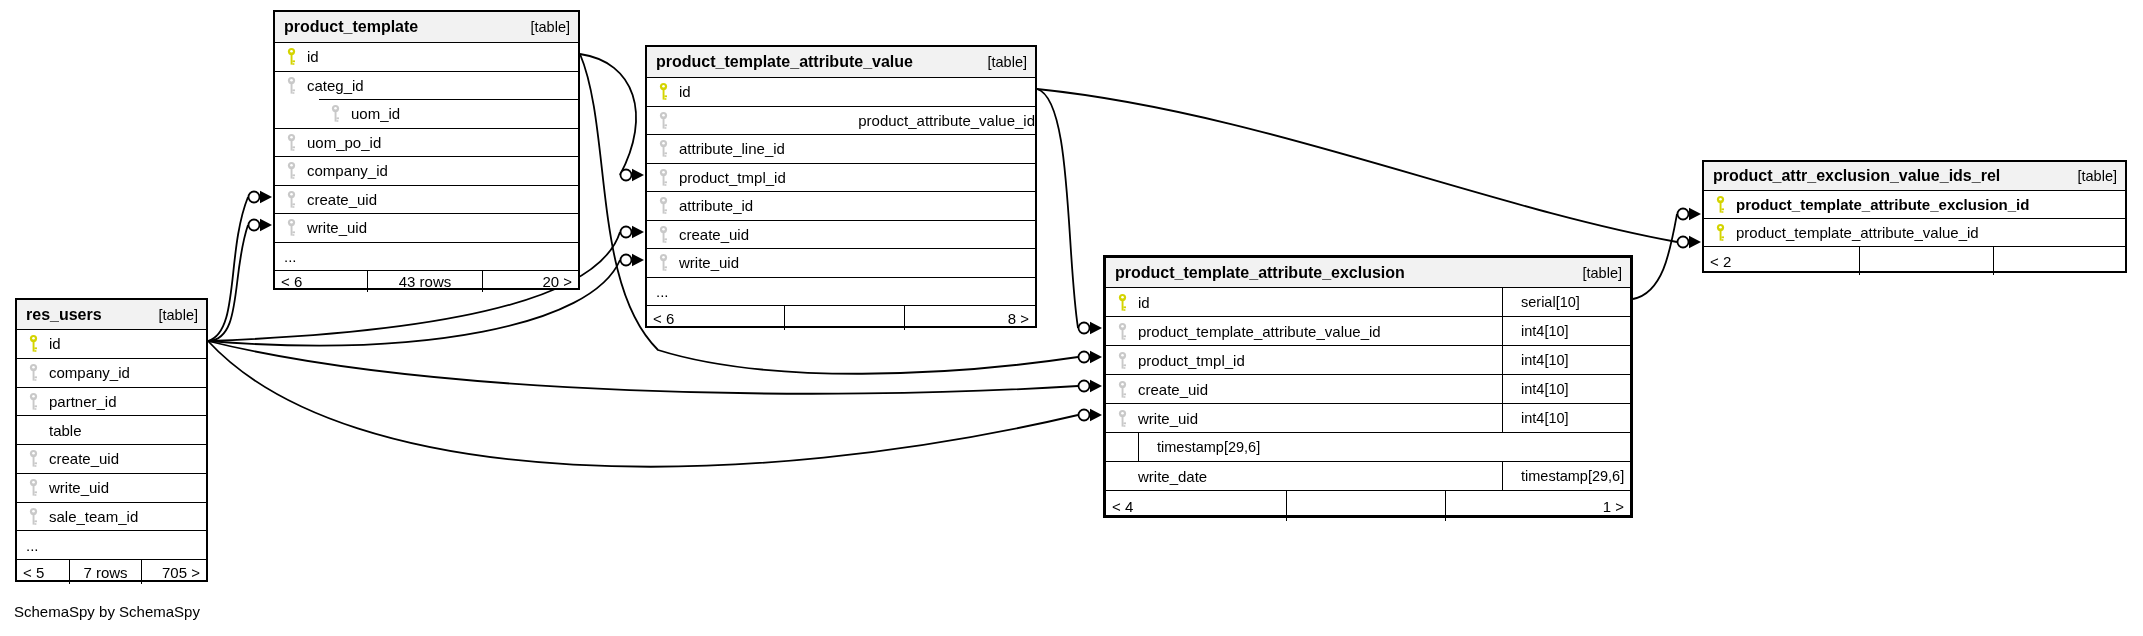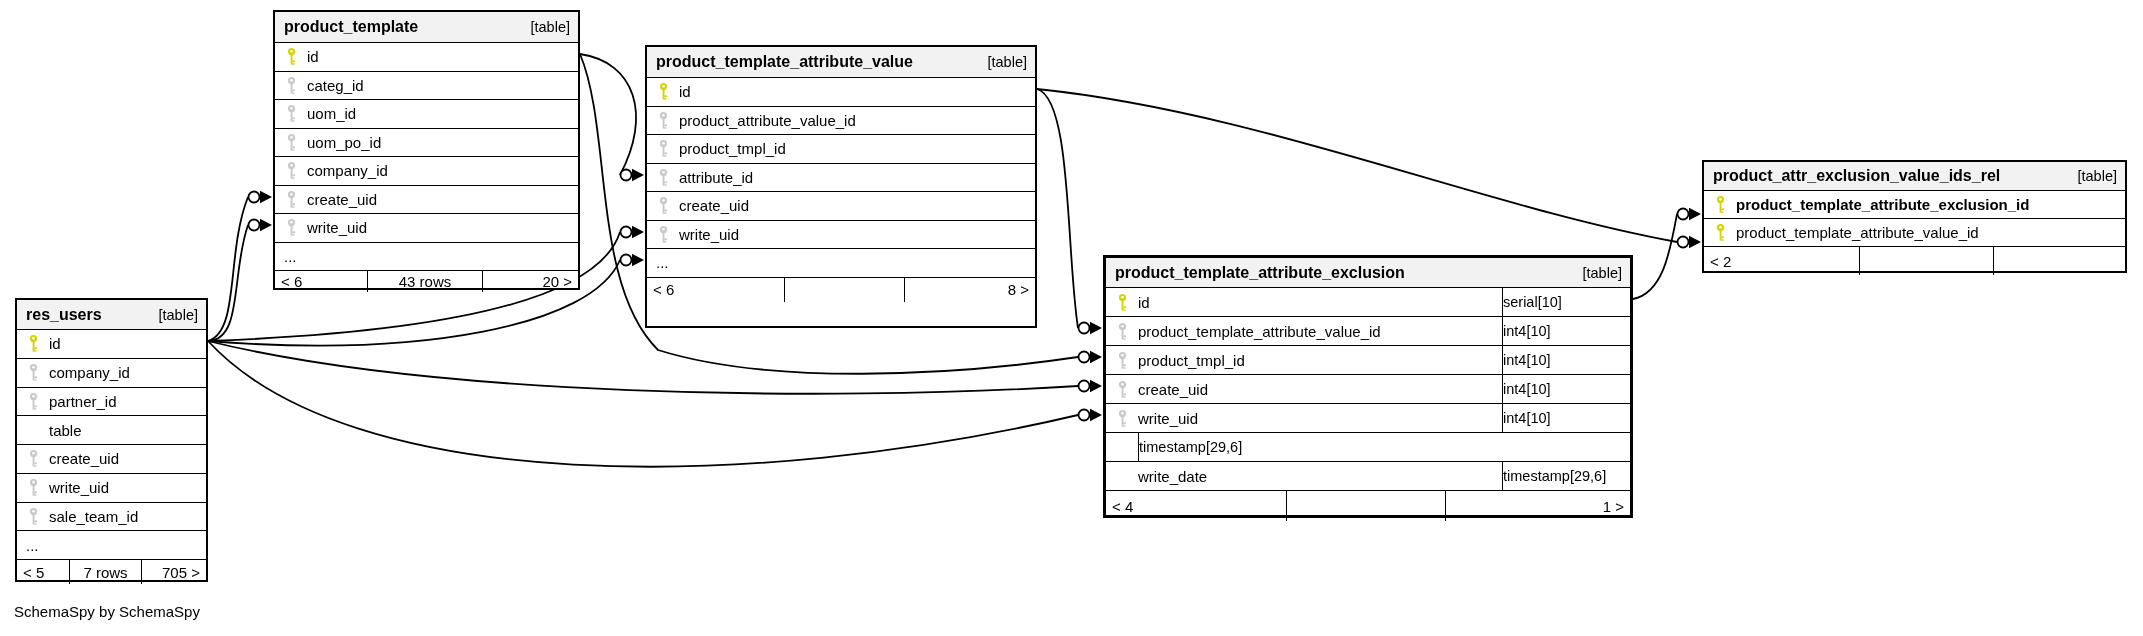--- a/index.html
+++ b/index.html
@@ -24,21 +24,21 @@
   .crow{
     box-sizing:border-box;flex:none;display:flex;align-items:center;
     border-top:1.9px solid #000;font-size:15px;white-space:nowrap;
   }
   .keyic{flex:none;width:13px;height:19px;margin:0 9px 0 10px;display:inline-block;}
   .keyic svg{display:block;}
   .cname{flex:1 1 auto;overflow:hidden;}
   .crow.dots .cname{padding-left:9px;}
   .ctype{
     flex:none;box-sizing:border-box;align-self:stretch;display:flex;align-items:center;
-    border-left:1.9px solid #000;padding-left:0;font-size:14.5px;
+    border-left:1.9px solid #000;padding-left:18px;font-size:14.5px;
   }
   .ftr{
     box-sizing:border-box;flex:none;display:flex;align-items:stretch;
     border-top:1.9px solid #000;font-size:15px;
   }
   .fcell{box-sizing:border-box;display:flex;align-items:center;padding:0 6px;}
   .fl{justify-content:flex-start;}
   .fc{justify-content:center;border-left:1.9px solid #000;border-right:1.9px solid #000;}
   .fr{justify-content:flex-end;flex:1 1 auto;}
   #gennote{
@@ -142,21 +142,21 @@
             <svg width="13" height="19" viewBox="0 0 13 19">
               <circle cx="6.5" cy="4.6" r="3.6" fill="#c9c9c9"></circle>
               <circle cx="6.5" cy="4.2" r="1.3" fill="#ffffff"></circle>
               <rect x="5.6" y="7.6" width="1.9" height="10" fill="#c9c9c9"></rect>
               <rect x="7.4" y="13.4" width="2.6" height="1.8" fill="#c9c9c9"></rect>
               <rect x="7.4" y="16.2" width="2.0" height="1.6" fill="#c9c9c9"></rect>
             </svg>
           </span>
           <span class="cname">categ_id</span>
         </div>
-        <div class="crow" style="height: 28.5px;">
+        <div class="crow" style="height: 28.5px; margin-left: 44px;">
           <span class="keyic">
             <svg width="13" height="19" viewBox="0 0 13 19">
               <circle cx="6.5" cy="4.6" r="3.6" fill="#c9c9c9"></circle>
               <circle cx="6.5" cy="4.2" r="1.3" fill="#ffffff"></circle>
               <rect x="5.6" y="7.6" width="1.9" height="10" fill="#c9c9c9"></rect>
               <rect x="7.4" y="13.4" width="2.6" height="1.8" fill="#c9c9c9"></rect>
               <rect x="7.4" y="16.2" width="2.0" height="1.6" fill="#c9c9c9"></rect>
             </svg>
           </span>
           <span class="cname">uom_id</span>
@@ -231,31 +231,43 @@
             <svg width="13" height="19" viewBox="0 0 13 19">
               <circle cx="6.5" cy="4.6" r="3.6" fill="#d4d400"></circle>
               <circle cx="6.5" cy="4.2" r="1.3" fill="#ffffff"></circle>
               <rect x="5.6" y="7.6" width="1.9" height="10" fill="#d4d400"></rect>
               <rect x="7.4" y="13.4" width="2.6" height="1.8" fill="#d4d400"></rect>
               <rect x="7.4" y="16.2" width="2.0" height="1.6" fill="#d4d400"></rect>
             </svg>
           </span>
           <span class="cname">id</span>
         </div>
-        <div class="crow" style="height: 28.5px;">
+        <div class="crow" style="height: 28.5px; text-align: right;">
           <span class="keyic">
             <svg width="13" height="19" viewBox="0 0 13 19">
               <circle cx="6.5" cy="4.6" r="3.6" fill="#c9c9c9"></circle>
               <circle cx="6.5" cy="4.2" r="1.3" fill="#ffffff"></circle>
               <rect x="5.6" y="7.6" width="1.9" height="10" fill="#c9c9c9"></rect>
               <rect x="7.4" y="13.4" width="2.6" height="1.8" fill="#c9c9c9"></rect>
               <rect x="7.4" y="16.2" width="2.0" height="1.6" fill="#c9c9c9"></rect>
             </svg>
           </span>
           <span class="cname">product_attribute_value_id</span>
+        </div>
+        <div class="crow" style="height: 28.5px;">
+          <span class="keyic">
+            <svg width="13" height="19" viewBox="0 0 13 19">
+              <circle cx="6.5" cy="4.6" r="3.6" fill="#c9c9c9"></circle>
+              <circle cx="6.5" cy="4.2" r="1.3" fill="#ffffff"></circle>
+              <rect x="5.6" y="7.6" width="1.9" height="10" fill="#c9c9c9"></rect>
+              <rect x="7.4" y="13.4" width="2.6" height="1.8" fill="#c9c9c9"></rect>
+              <rect x="7.4" y="16.2" width="2.0" height="1.6" fill="#c9c9c9"></rect>
+            </svg>
+          </span>
+          <span class="cname">attribute_line_id</span>
         </div>
         <div class="crow" style="height: 28.5px;">
           <span class="keyic">
             <svg width="13" height="19" viewBox="0 0 13 19">
               <circle cx="6.5" cy="4.6" r="3.6" fill="#c9c9c9"></circle>
               <circle cx="6.5" cy="4.2" r="1.3" fill="#ffffff"></circle>
               <rect x="5.6" y="7.6" width="1.9" height="10" fill="#c9c9c9"></rect>
               <rect x="7.4" y="13.4" width="2.6" height="1.8" fill="#c9c9c9"></rect>
               <rect x="7.4" y="16.2" width="2.0" height="1.6" fill="#c9c9c9"></rect>
             </svg>

